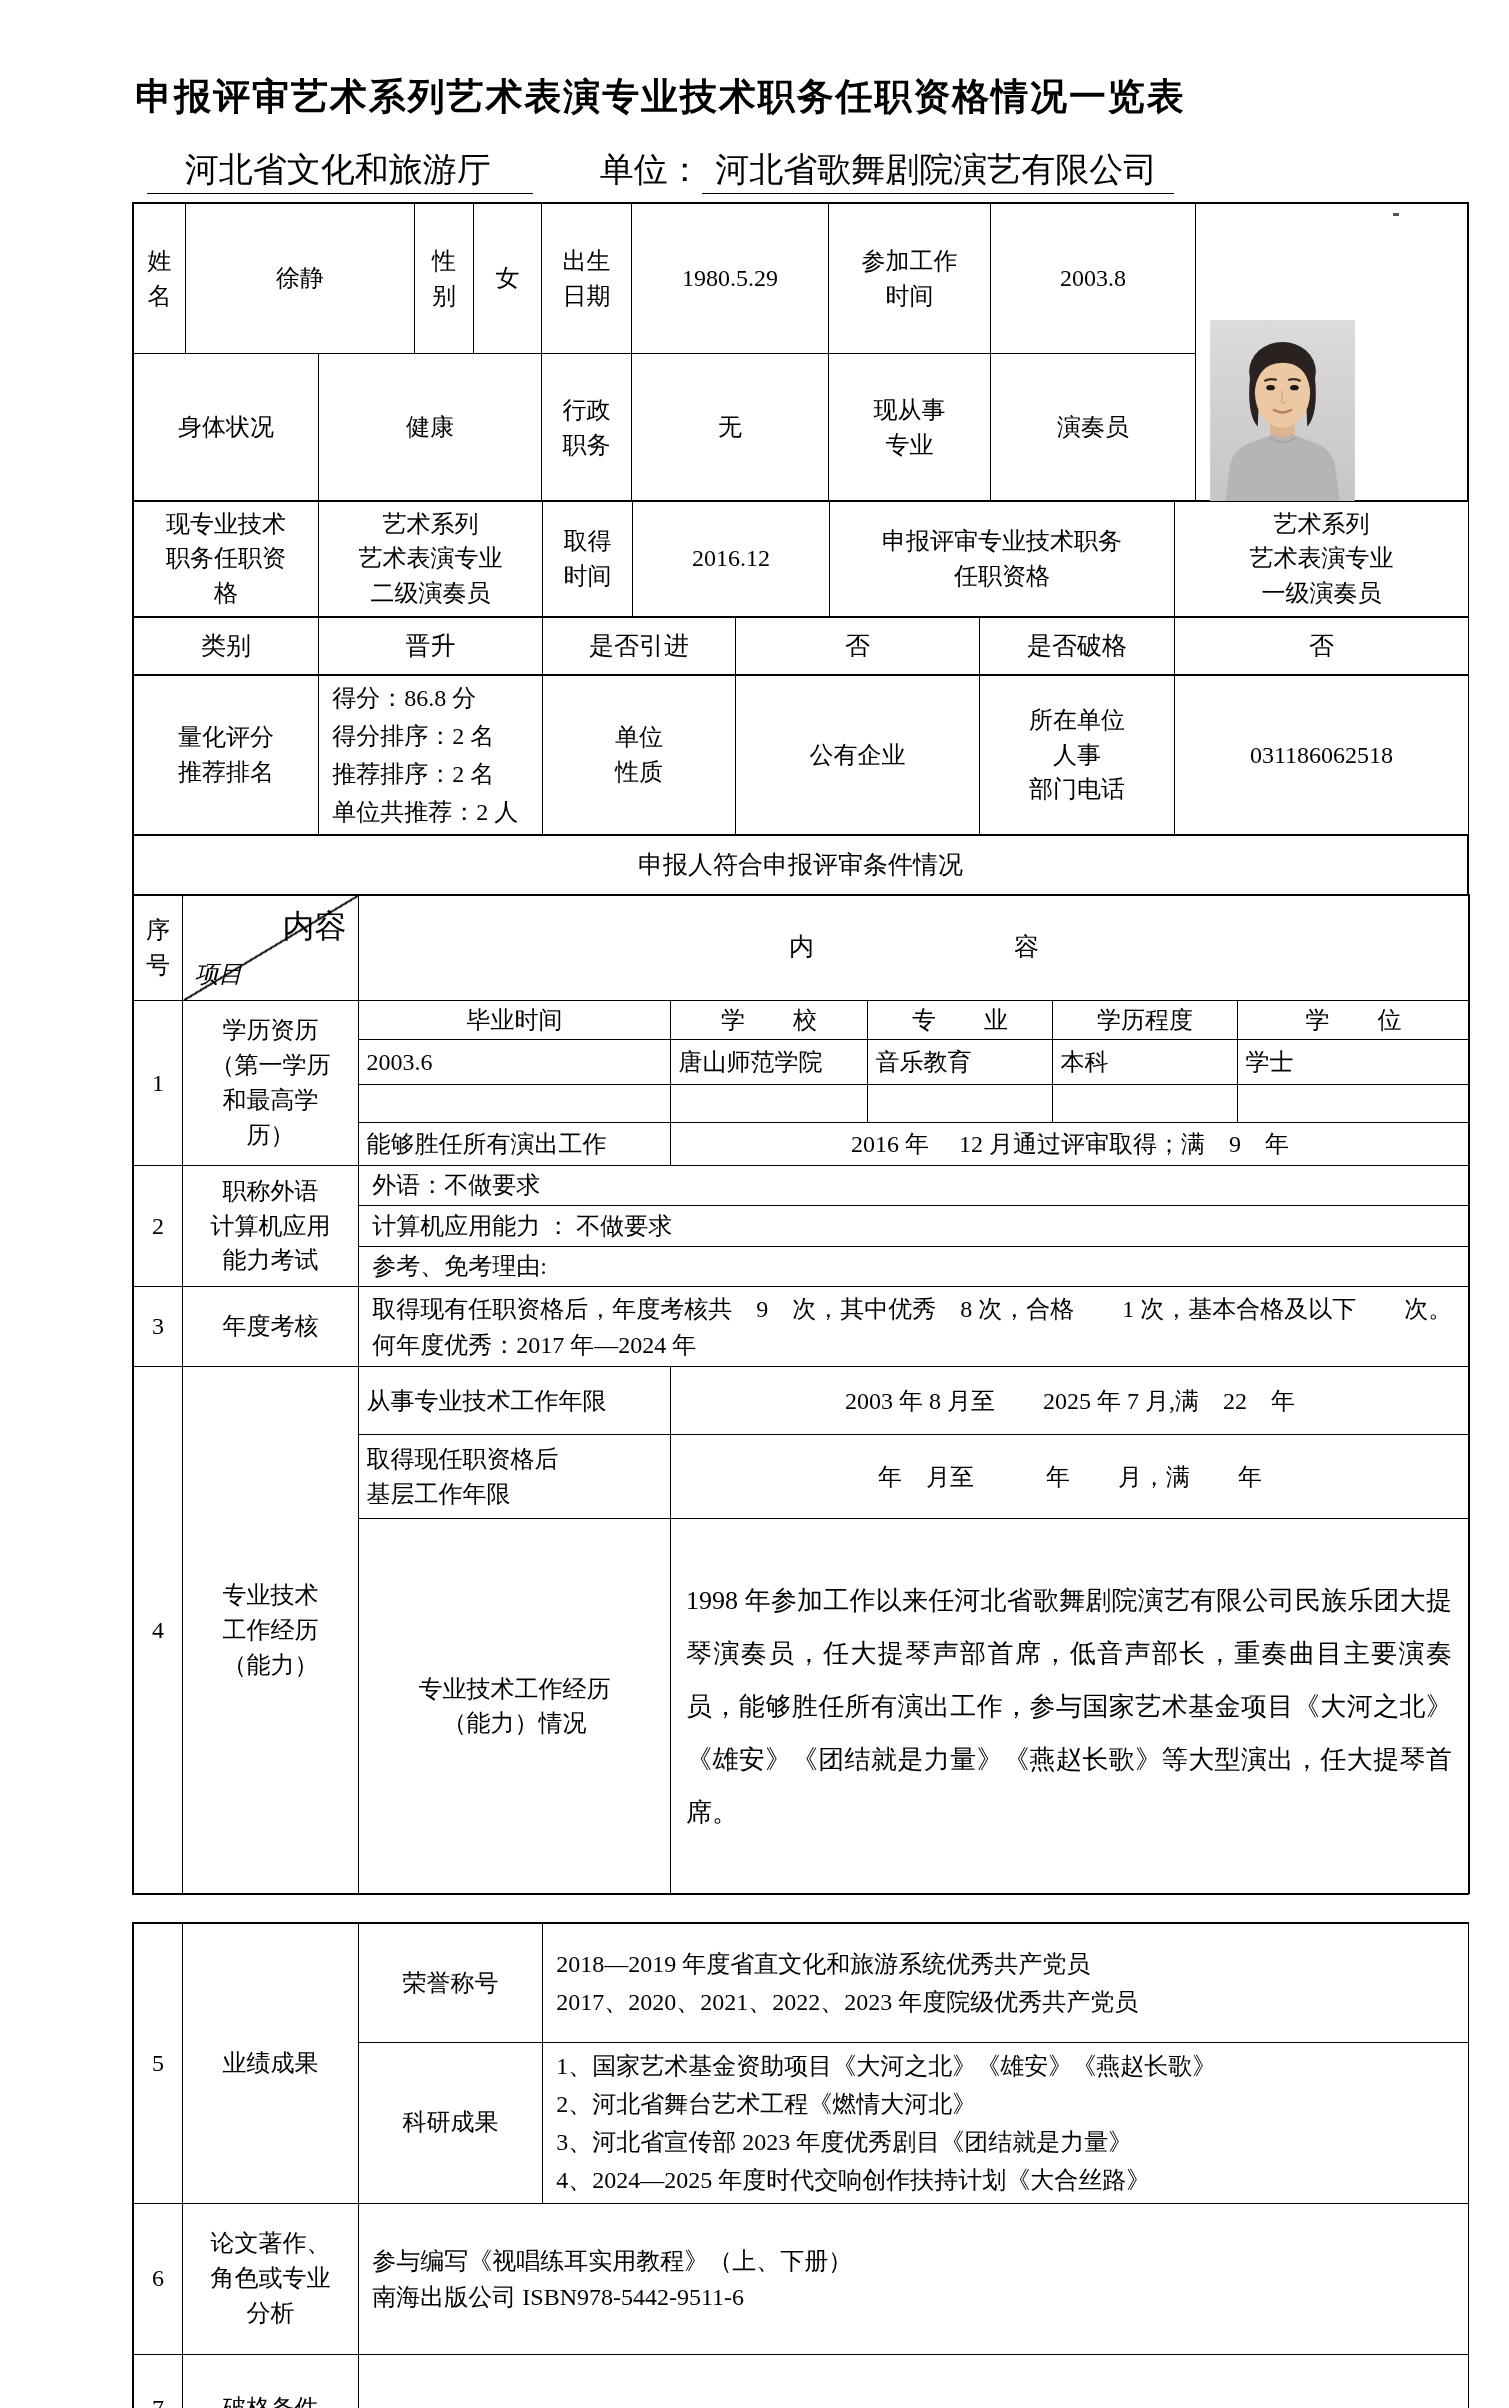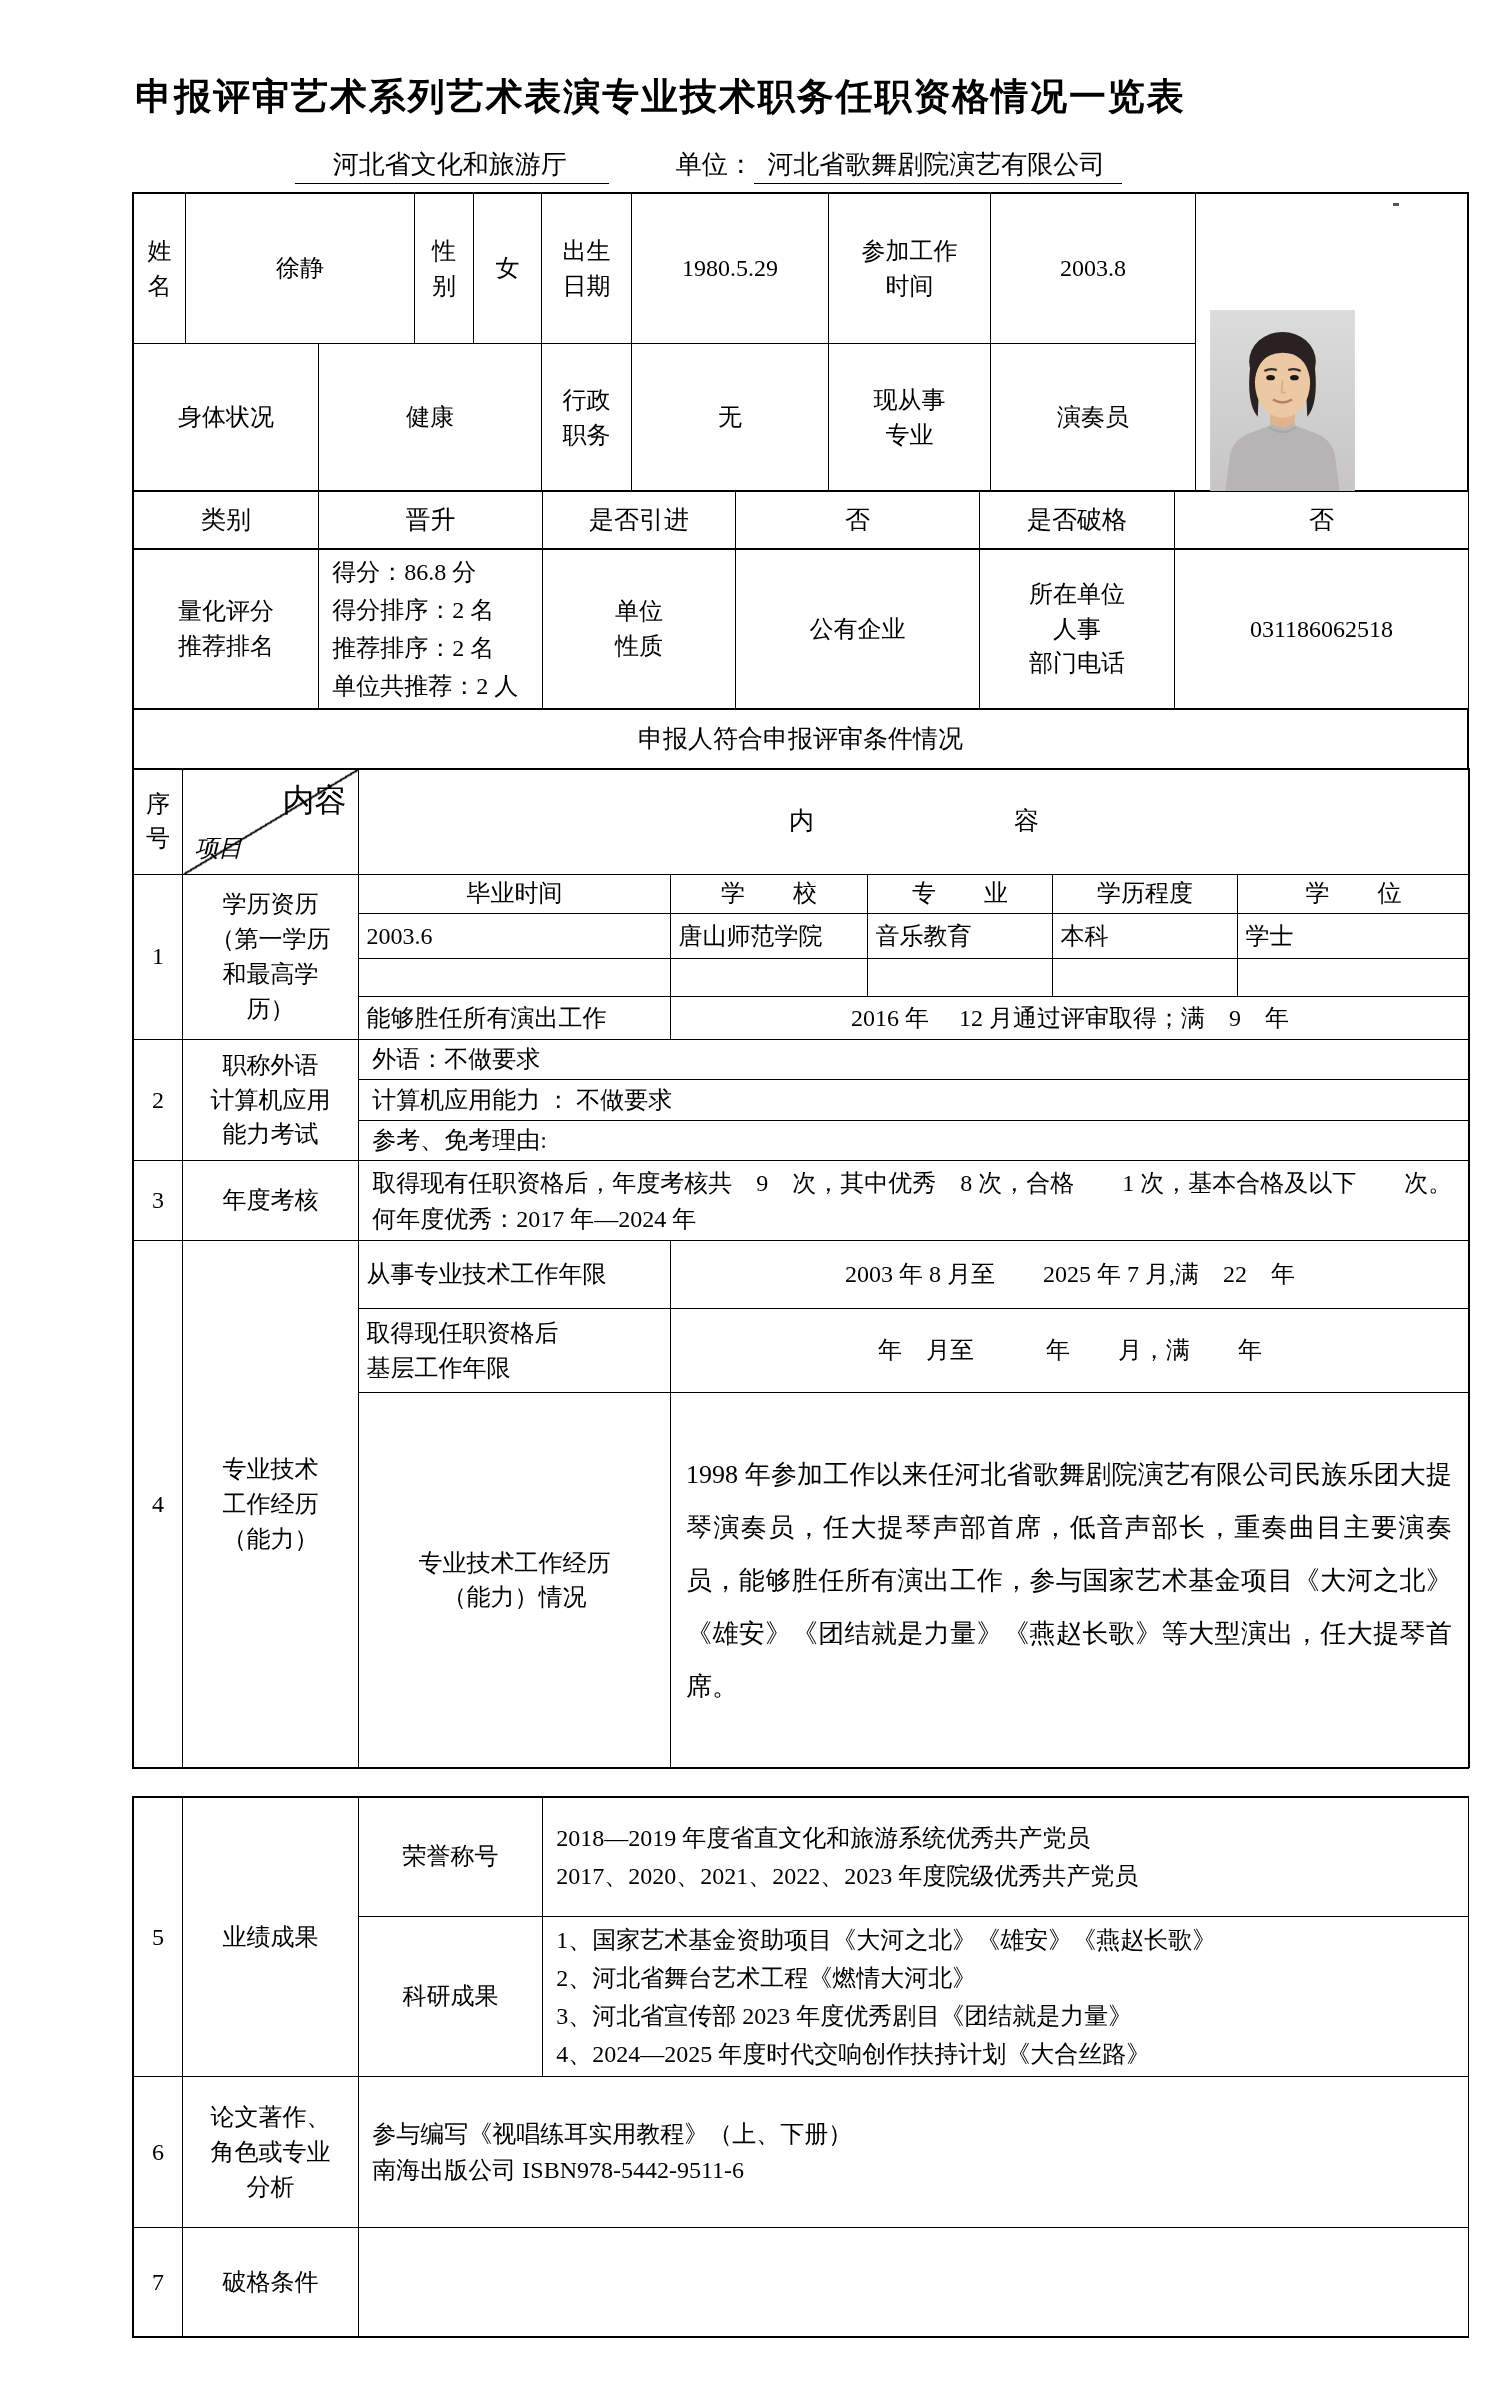--- a/index.html
+++ b/index.html
@@ -1,20 +1,20 @@
 <!DOCTYPE html>
 <html style="font-size:15px"><head>
 <meta charset="utf-8">
 <style>
   html,body{margin:0;padding:0;background:#fff;}
   .sheet{position:relative;width:1321px;height:2408px;background:#ffffff;color:#000;
          font-family:"Liberation Serif","DejaVu Serif",serif;}
   .title{margin:0 auto;padding-top:72px;width:100%;text-align:center;
          font-size:37px;font-weight:bold;letter-spacing:1.9px;}
-  .subtitle{margin-top:25px;width:100%;text-align:center;font-size:26px;padding-left:48px;}
+  .subtitle{margin-top:25px;width:100%;text-align:center;font-size:34px;}
   .u{border-bottom:1.9px solid #000;display:inline-block;line-height:1.25;}
   .org{padding:0 42px 1.9px 38px;}
   .unitlbl{margin-left:67px;}
   .unitval{padding:0 17px 1.9px 13.3px;}
   .t1{margin:8.6px 0 0 133px;width:1335px;outline:1px solid #000;}
   .t2{margin:28.5px 0 0 133px;width:1335px;outline:1px solid #000;}
   table.band{border-collapse:collapse;table-layout:fixed;width:1335px;}
   .band + .band{margin-top:-1.9px;}
   td{border:1.9px solid #000;padding:1.9px 3.8px;text-align:center;vertical-align:middle;
      font-size:24px;white-space:pre-line;line-height:1.45;overflow:hidden;}
@@ -105,20 +105,48 @@
         <td>行政
 职务</td>
         <td>无</td>
         <td>现从事
 专业</td>
         <td>演奏员</td>
       </tr>
     </tbody>
       </table>
 
+    <table class="band">
+      <colgroup>
+        <col style="width:185px">
+          <col style="width:224px">
+          <col style="width:90px">
+        <col style="width:197px">
+          <col style="width:345px">
+          <col style="width:294px">
+      </colgroup>
+      <tbody>
+          <tr style="height:117px">
+        <td>现专业技术
+职务任职资
+格</td>
+        <td>艺术系列
+艺术表演专业
+二级演奏员</td>
+        <td>取得
+时间</td>
+        <td>2016.12</td>
+        <td>申报评审专业技术职务
+任职资格</td>
+        <td>艺术系列
+艺术表演专业
+一级演奏员</td>
+      </tr>
+    </tbody>
+      </table>
 
     <table class="band">
       <colgroup>
         <col style="width:185px">
           <col style="width:224px">
           <col style="width:193px">
         <col style="width:244px">
           <col style="width:195px">
           <col style="width:294px">
       </colgroup>

